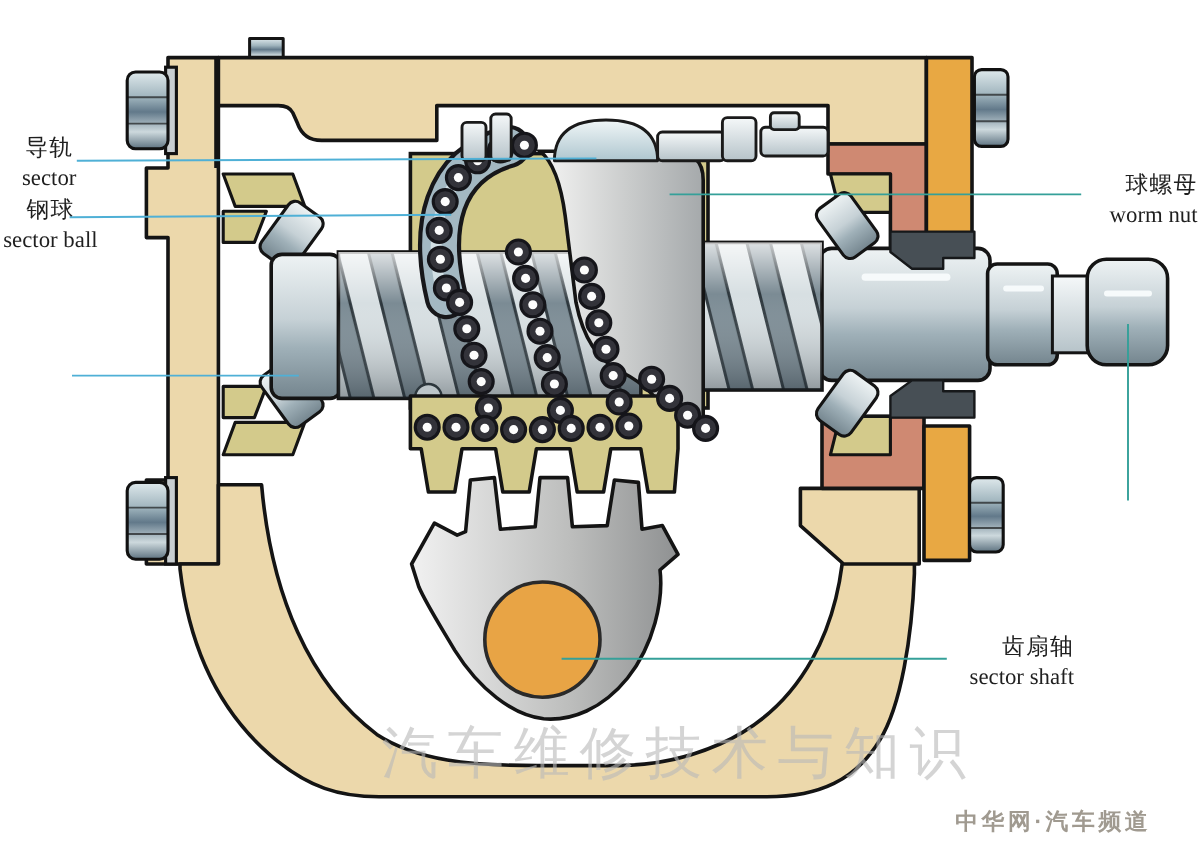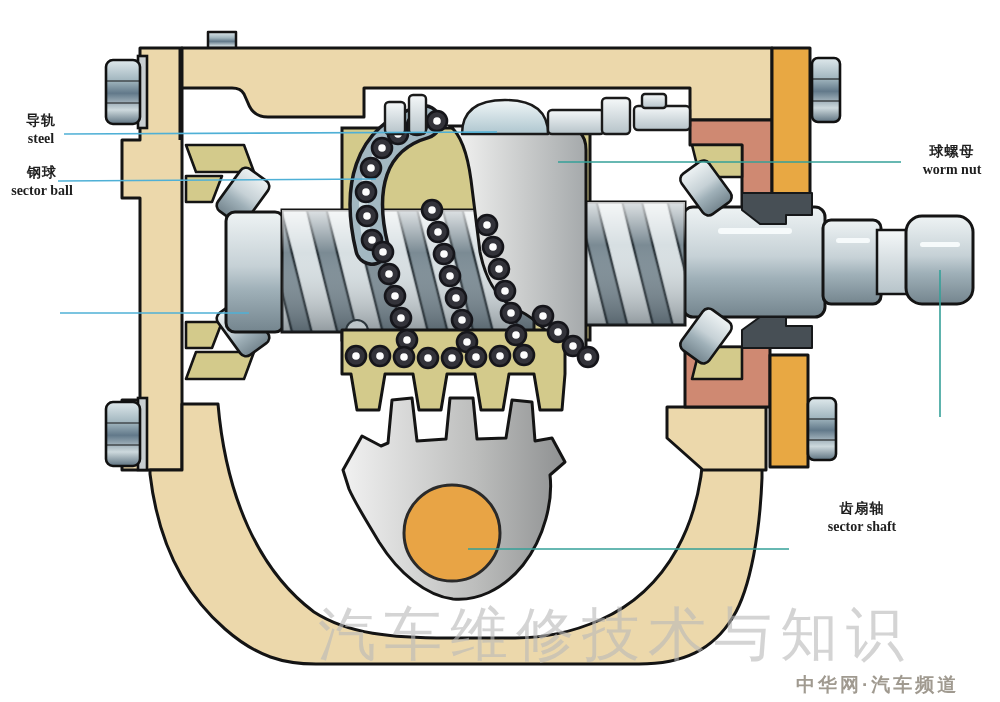--- a/index.html
+++ b/index.html
@@ -1,24 +1,24 @@
 <!DOCTYPE html>
 <html><head>
 <meta charset="utf-8">
 <style>
   html,body{margin:0;padding:0;background:#fff;}
   #stage{position:relative;width:1000px;height:702px;background:#ffffff;overflow:hidden;
          font-family:"Liberation Serif",serif;}
   #diagram-svg{position:absolute;left:0;top:0;}
-  .label{position:absolute;color:#1f1f1f;text-align:center;line-height:1.3;font-size:14px;font-weight:bold;}
+  .label{position:absolute;color:#1f1f1f;text-align:center;line-height:1.3;font-size:19px;}
   .label .zh{letter-spacing:1px;}
-  .label.left-align{text-align:center;}
+  .label.left-align{text-align:right;}
   .leader-blue{stroke:#4fb0d6;stroke-width:1.6;}
   .leader-teal{stroke:#35a099;stroke-width:1.6;}
-  #watermark{position:absolute;left:318px;top:596px;width:540px;font-size:58px;
+  #watermark{position:absolute;left:318px;top:596px;width:540px;font-size:47px;
              letter-spacing:8px;color:#b9b9b9;opacity:.6;white-space:nowrap;
              font-family:"Liberation Serif",serif;}
   #footer-credit{position:absolute;left:796px;top:672px;font-size:19px;letter-spacing:3px;
              color:#a09a90;font-weight:bold;white-space:nowrap;
              font-family:"Liberation Sans",sans-serif;text-align:right;}
 </style>
 </head>
 <body>
 
 <div id="stage">
@@ -236,31 +236,31 @@
     <line class="leader-blue" x1="58" y1="181" x2="376" y2="179"></line>
     <line class="leader-blue" x1="60" y1="313" x2="249" y2="313"></line>
     <line class="leader-teal" x1="558" y1="162" x2="901" y2="162"></line>
     <line class="leader-teal" x1="940" y1="270" x2="940" y2="417"></line>
     <line class="leader-teal" x1="468" y1="549" x2="789" y2="549"></line>
   </g>
 </svg>
 
 <div class="label" style="left:6px;top:112px;width:70px;">
   <div class="zh">导轨</div>
-  <div class="en">steel</div>
+  <div class="en">sector</div>
 </div>
 <div class="label" style="left:2px;top:164px;width:80px;">
   <div class="zh">钢球</div>
   <div class="en">sector ball</div>
 </div>
 <div class="label left-align" style="left:906px;top:143px;width:92px;">
   <div class="zh">球螺母</div>
   <div class="en">worm nut</div>
 </div>
-<div class="label left-align" style="left:795px;top:500px;width:100px;margin-left:17px;">
+<div class="label left-align" style="left:795px;top:528px;width:100px;">
   <div class="zh">齿扇轴</div>
   <div class="en">sector shaft</div>
 </div>
 
 <div id="watermark">汽车维修技术与知识</div>
 <div id="footer-credit">中华网·汽车频道</div>
 
 </div>
 
 </body></html>

